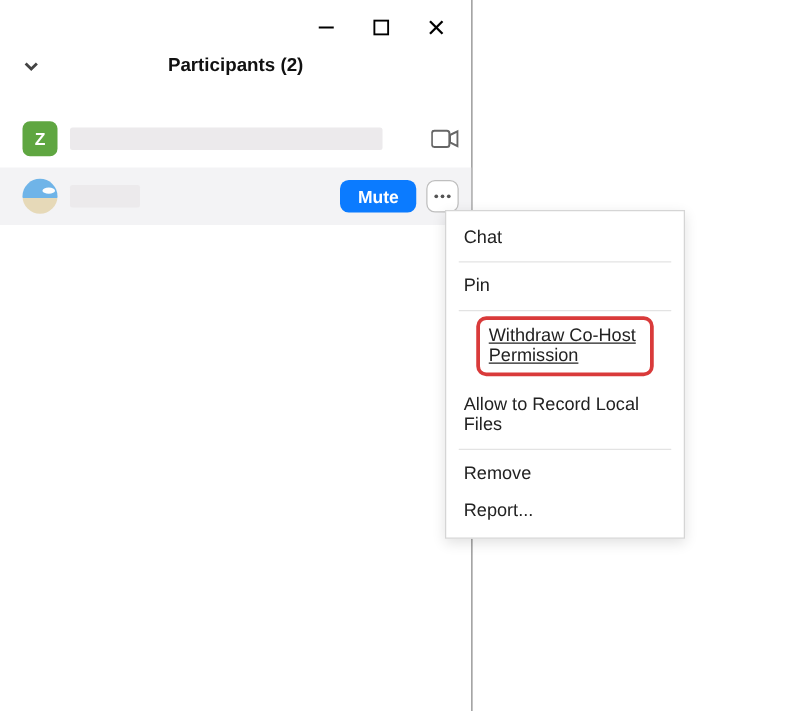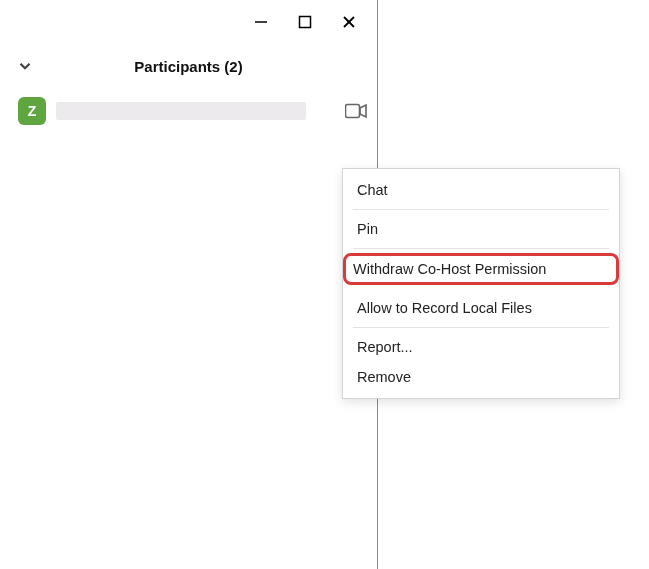--- a/index.html
+++ b/index.html
@@ -25,21 +25,20 @@
   .titlebar .win-btn {
     width: 20px; height: 20px;
     display: flex; align-items: center; justify-content: center;
     color: #000;
   }
   .titlebar .win-btn svg { width: 14px; height: 14px; }
 
   .header {
     height: 44px;
     display: flex;
-    align-items: center;
     padding: 0 16px;
   }
   .header .chevron {
     width: 18px; height: 18px;
     color: #444;
   }
   .header .title {
     flex: 1;
     text-align: center;
     font-weight: 700;
@@ -111,44 +110,45 @@
     border: 1px solid #bfbfbf;
     border-radius: 7px;
     background: #fff;
     display: flex; align-items: center; justify-content: center;
     cursor: pointer;
   }
   .more-btn svg { width: 14px; height: 4px; color: #555; }
 
   .context-menu {
     position: absolute;
-    left: 342px;
+    left: 356px;
     top: 168px;
-    width: 278px;
+    width: 192px;
     background: #fff;
     border: 1px solid #d5d5d5;
     box-shadow: 0 3px 10px rgba(0,0,0,0.12);
     padding: 6px 0;
   }
   .context-menu .item {
     padding: 7px 14px;
     font-size: 14.5px;
     color: #222;
     cursor: pointer;
   }
   .context-menu .sep {
     height: 1px;
     background: #e3e3e3;
     margin: 4px 10px;
   }
   .context-menu .item.highlight {
     border: 3px solid #d93a3a;
     border-radius: 8px;
-    margin: 2px 0;
+    margin: 2px 24px;
     padding: 5px 7px;
+    text-decoration: underline;
   }
 </style>
 </head>
 <body>
 
 <div class="panel">
 
   <div class="titlebar">
     <div class="win-btn">
       <svg viewBox="0 0 14 14">
@@ -183,27 +183,41 @@
     <div class="row-end">
       <span class="video-icon">
         <svg viewBox="0 0 22 16">
             <rect x="0.5" y="1.5" width="14" height="13" rx="2" fill="none" stroke="currentColor" stroke-width="1.6"></rect>
             <path d="M15 5 L21 2 V14 L15 11 Z" fill="none" stroke="currentColor" stroke-width="1.6"></path>
           </svg>
       </span>
     </div>
   </div>
 
+  <div class="part-row hover">
+    <div class="avatar photo"></div>
+    <div class="name-redact short"></div>
+    <div class="row-end">
+      <button class="mute-btn">Mute</button>
+      <div class="more-btn">
+        <svg viewBox="0 0 14 4">
+            <circle cx="2" cy="2" r="1.5" fill="currentColor"></circle>
+            <circle cx="7" cy="2" r="1.5" fill="currentColor"></circle>
+            <circle cx="12" cy="2" r="1.5" fill="currentColor"></circle>
+          </svg>
+      </div>
+    </div>
+  </div>
 
 </div>
 
 <div class="context-menu">
   <div class="item">Chat</div>
   <div class="sep"></div>
   <div class="item">Pin</div>
   <div class="sep"></div>
   <div class="item highlight">Withdraw Co-Host Permission</div>
   <div style="height:6px"></div>
   <div class="item">Allow to Record Local Files</div>
   <div class="sep"></div>
+  <div class="item">Remove</div>
   <div class="item">Report...</div>
-  <div class="item">Remove</div>
 </div>
 
 </body></html>

